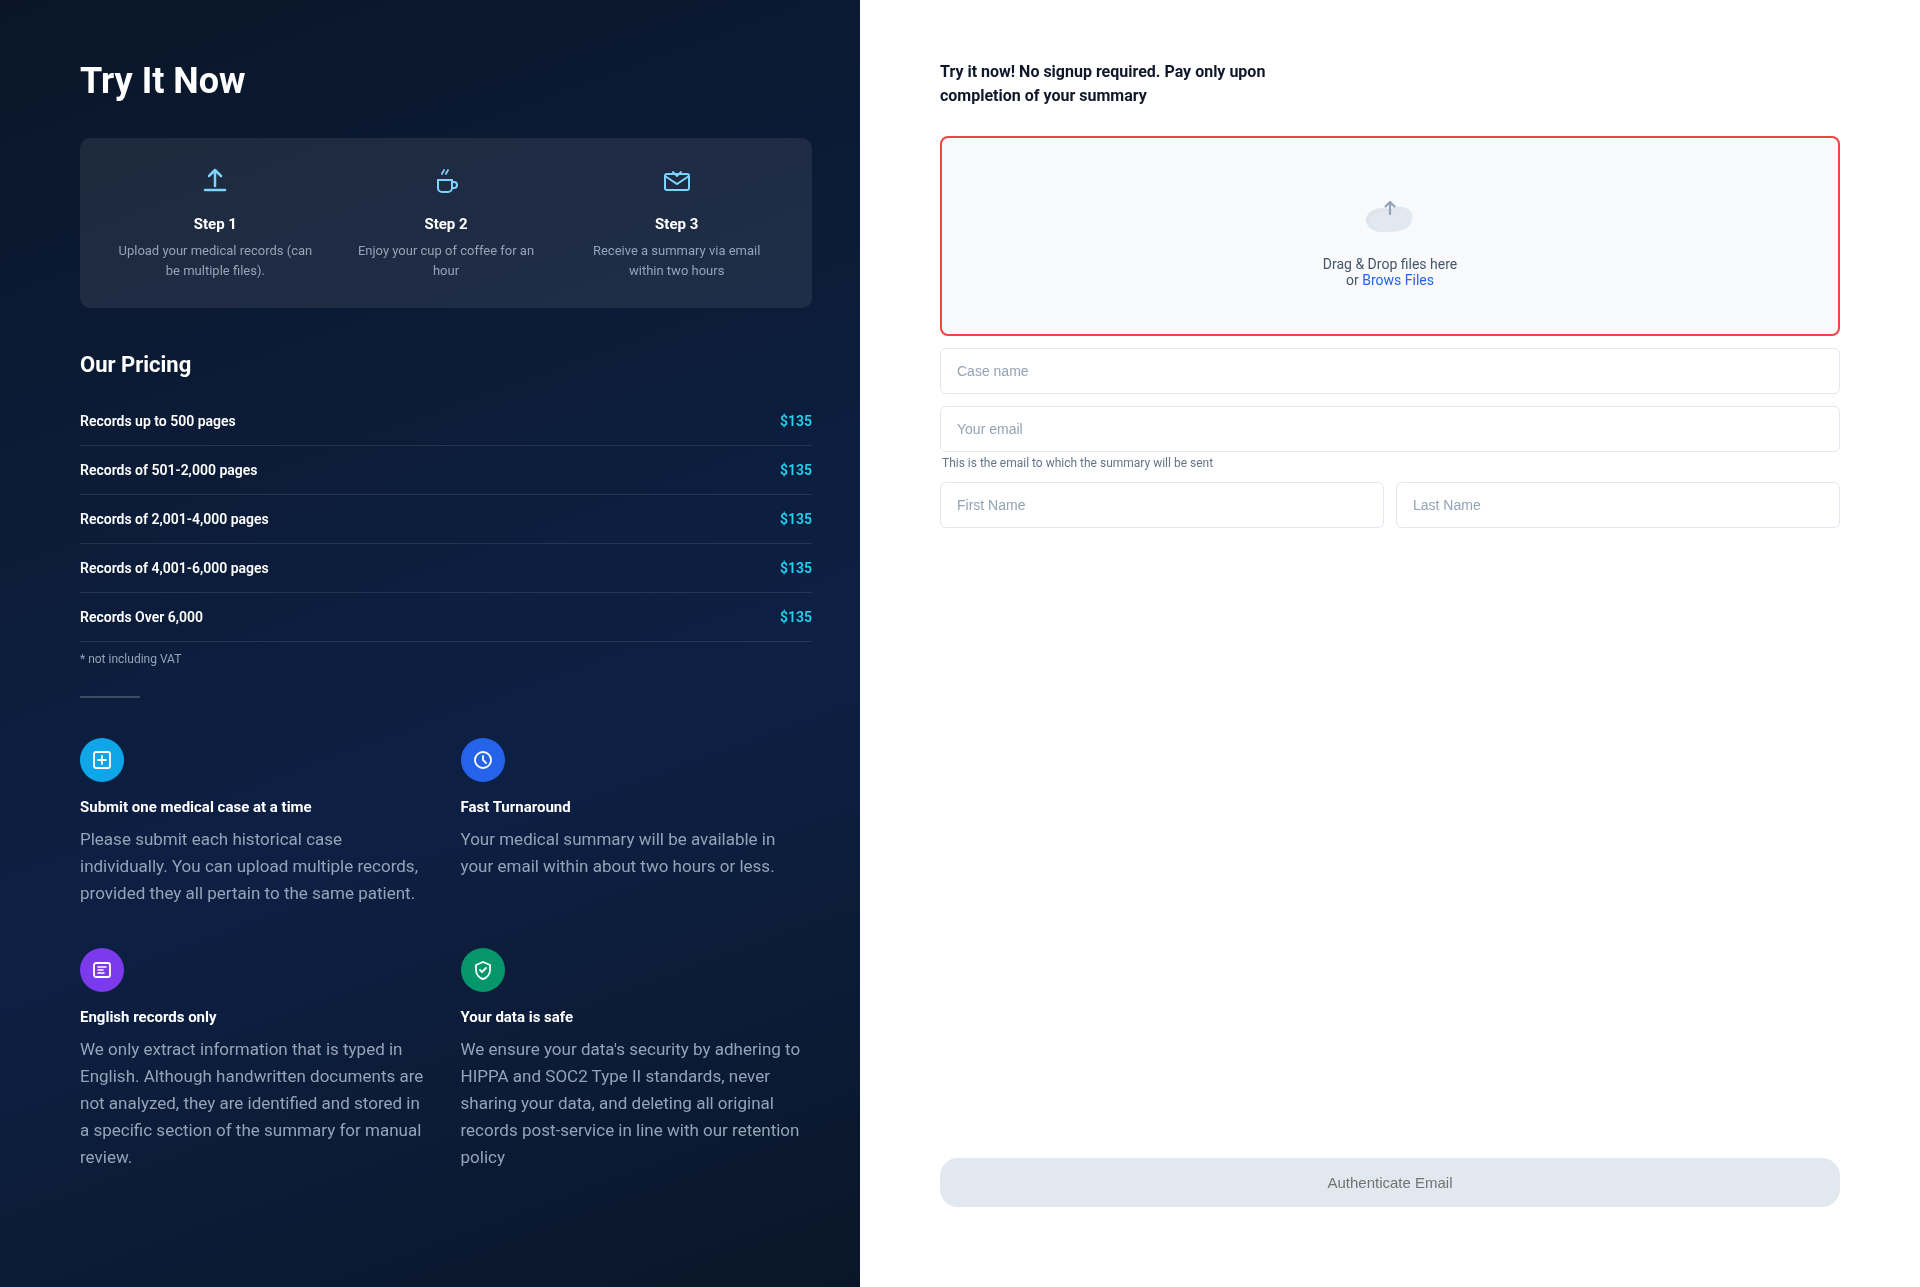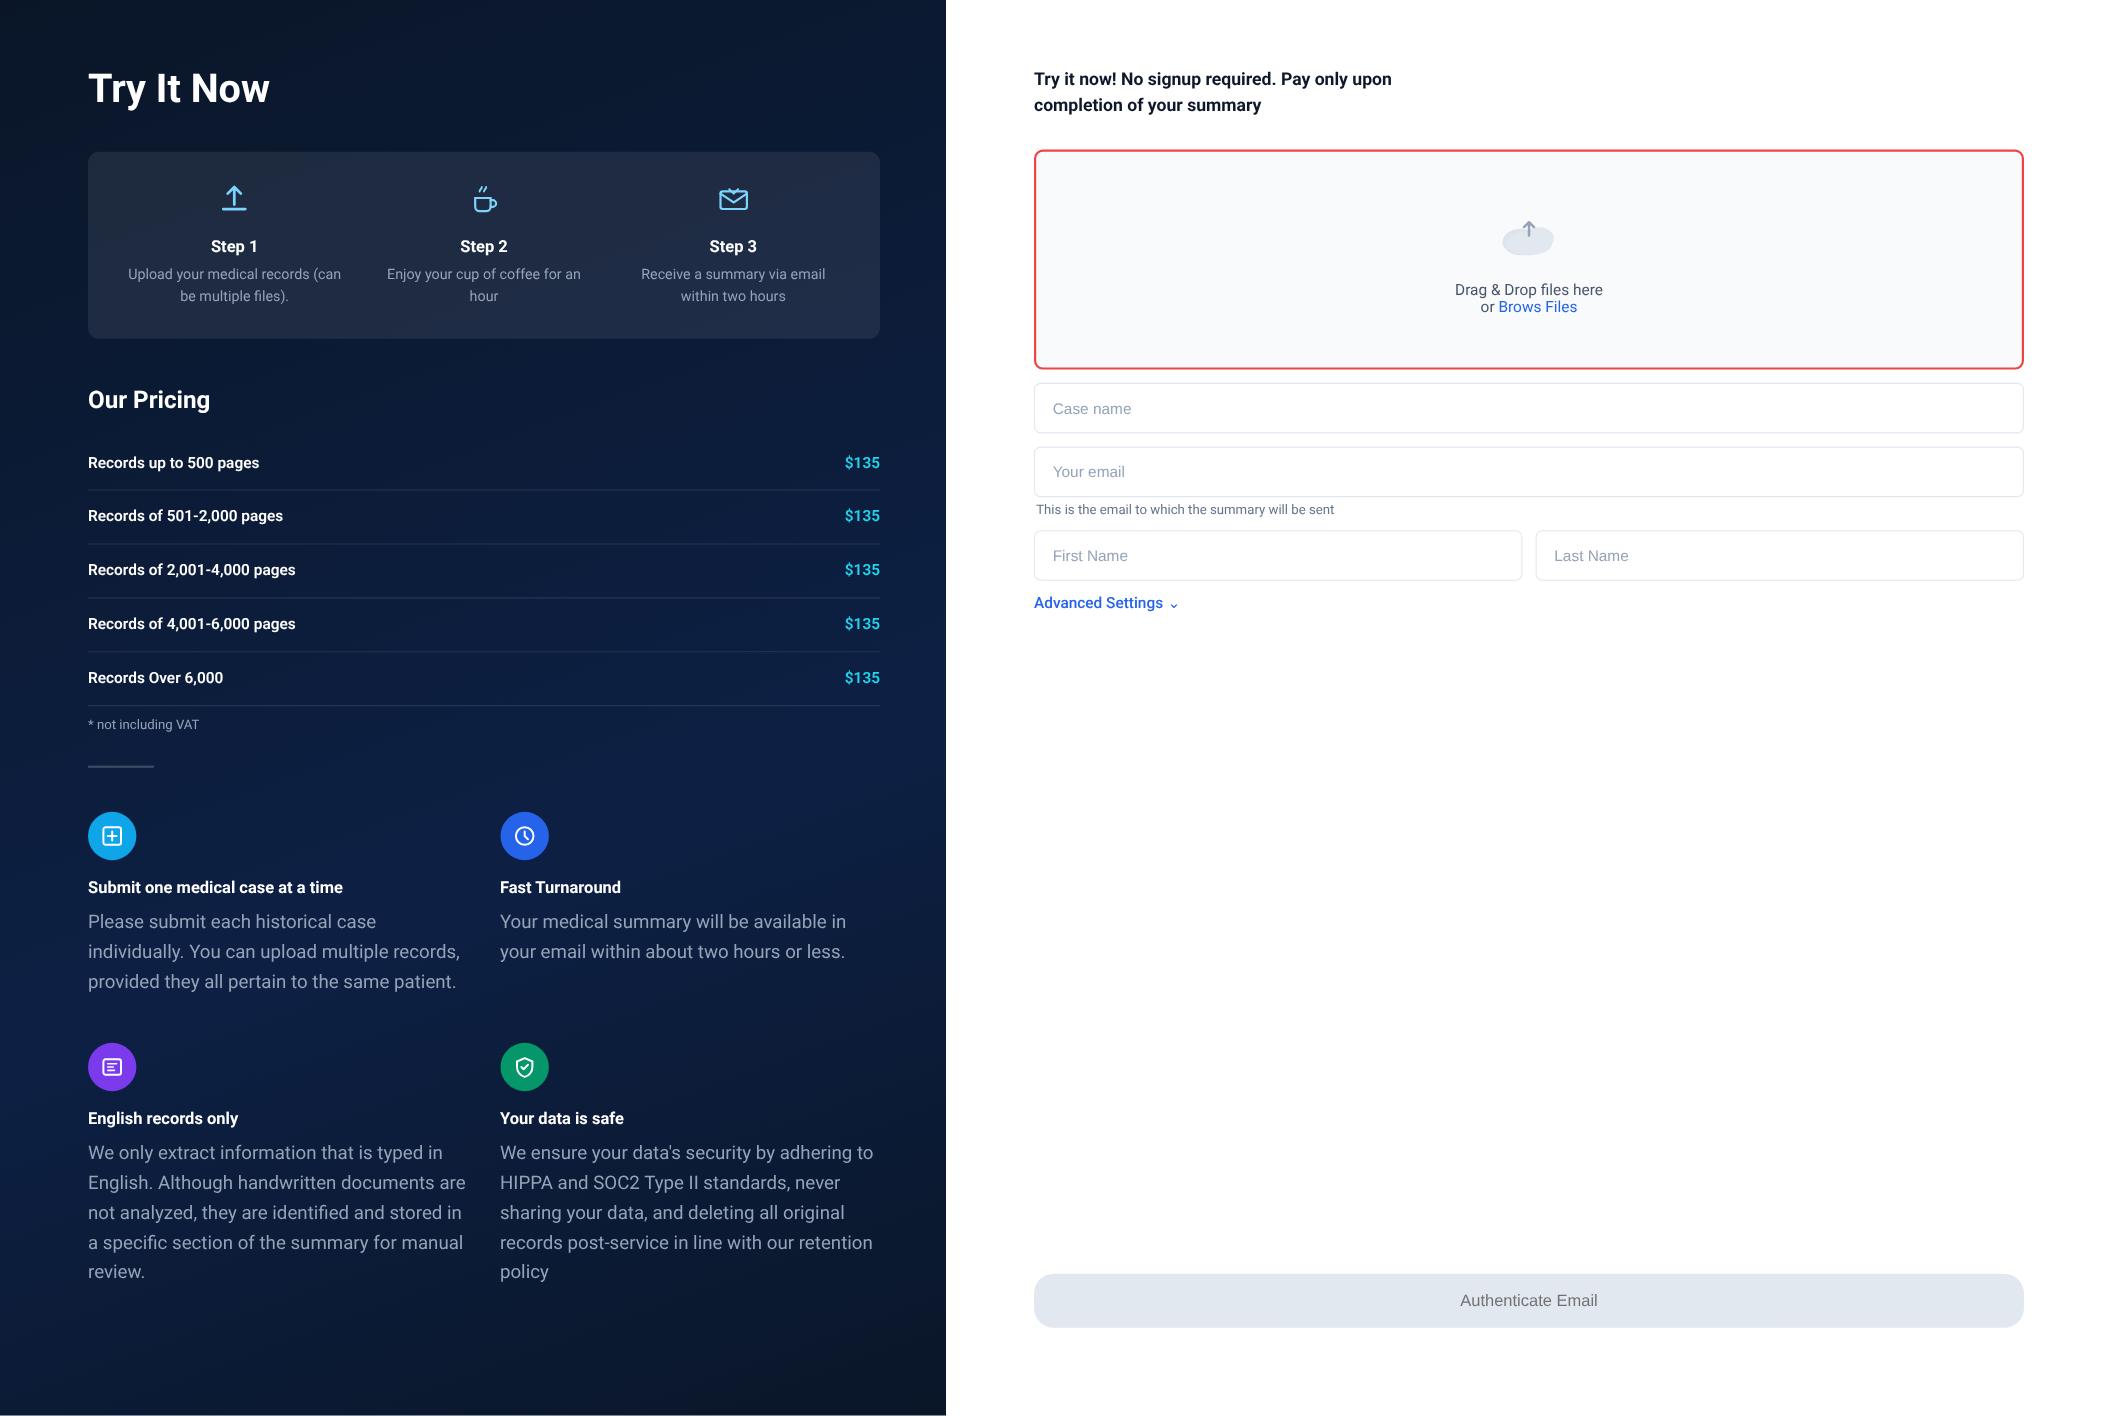--- a/index.html
+++ b/index.html
@@ -8,21 +8,21 @@
       display: flex;
       min-height: 100vh;
       background: #fff;
     }
 
     
     .left-panel {
       background: linear-gradient(160deg, #0a1628 0%, #0d2044 60%, #0a1628 100%);
       width: 860px;
       min-width: 860px;
-      padding: 60px 60px 80px 80px;
+      padding: 60px 48px 80px 80px;
       color: #fff;
     }
 
     .page-title {
       font-size: 36px;
       font-weight: 700;
       color: #fff;
       margin-bottom: 36px;
     }
 
@@ -385,19 +385,15 @@
   <input class="form-field" type="text" placeholder="Case name" style="">
 
   <input class="form-field" type="email" placeholder="Your email" style="">
   <div class="email-hint">This is the email to which the summary will be sent</div>
 
   <div class="name-row">
     <input class="form-field" type="text" style="flex: 1 1 0%;" placeholder="First Name">
     <input class="form-field" type="text" style="flex: 1 1 0%;" placeholder="Last Name">
   </div>
 
-  <a class="advanced-settings">
-    <span>Advanced Settings</span>
-    <span>⌄</span>
-  </a>
 
   <button class="auth-button" disabled="">Authenticate Email</button>
 </div>
 
 </body></html>

